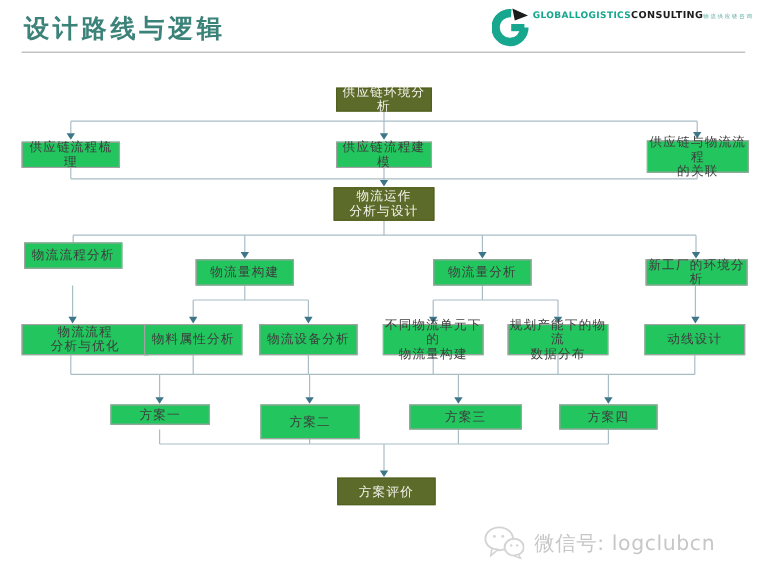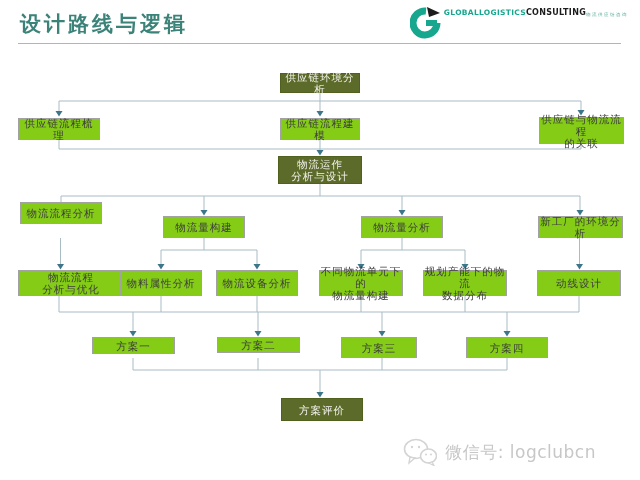--- a/index.html
+++ b/index.html
@@ -12,21 +12,21 @@
   .header-rule{position:absolute;left:18px;top:43px;width:603px;height:1px;background:#b4b4b4;}
 
   
   .logo{position:absolute;right:12px;top:6px;display:flex;align-items:flex-start;gap:2px;}
   .logo-text{display:flex;flex-direction:row;line-height:8px;padding-top:3px;}
   .logo-line{font-size:7.5px;font-weight:bold;color:#17a78e;letter-spacing:.3px;}
   .logo-line.dark{color:#1c1c1c;font-size:8px;}
   .logo-tagline{font-size:4.5px;color:#56a99a;letter-spacing:1.5px;margin-top:2px;}
 
   
-  .node{position:absolute;box-sizing:border-box;border:1px solid #a2a2a2;background:#84cc16;
+  .node{position:absolute;box-sizing:border-box;border:1px solid #a2a2a2;background:#22c55e;
     color:#3d3d3d;font-family:"DejaVu Serif","Liberation Serif",serif;
     display:flex;align-items:center;justify-content:center;text-align:center;
     font-size:10.5px;line-height:12px;letter-spacing:1px;white-space:pre-line;}
   .node.green{background:#5c6b2a;border:1px solid #50601f;color:#f3f3ec;}
 
   .connectors{position:absolute;left:0;top:0;}
   .connectors path.ln{stroke:#a9bdc5;stroke-width:1;fill:none;}
   .connectors path.ah{fill:#3d7689;stroke:none;}
 
   
@@ -112,22 +112,22 @@
 分析与优化</div>
   <div class="node" style="left:120px;top:270px;width:82px;height:26px;">物料属性分析</div>
   <div class="node" style="left:216px;top:270px;width:82px;height:26px;">物流设备分析</div>
   <div class="node" style="left:319px;top:270px;width:84px;height:26px;">不同物流单元下的
 物流量构建</div>
   <div class="node" style="left:423px;top:270px;width:84px;height:26px;">规划产能下的物流
 数据分布</div>
   <div class="node" style="left:537px;top:270px;width:84px;height:26px;">动线设计</div>
 
   <div class="node" style="left:92px;top:337px;width:83px;height:17px;">方案一</div>
-  <div class="node" style="left:217px;top:337px;width:83px;height:16px;">方案二</div>
-  <div class="node" style="left:341px;top:337px;width:76px;height:21px;">方案三</div>
+  <div class="node" style="left:217px;top:337px;width:83px;height:29px;">方案二</div>
+  <div class="node" style="left:341px;top:337px;width:94px;height:21px;">方案三</div>
   <div class="node" style="left:466px;top:337px;width:82px;height:21px;">方案四</div>
 
   <div class="node green" style="left:281px;top:398px;width:82px;height:23px;">方案评价</div>
 
   <div class="footer">
     <svg width="34" height="28" viewBox="0 0 34 28">
       <ellipse cx="13" cy="11" rx="11.5" ry="9.5" fill="#ffffff" stroke="#d4d4d4" stroke-width="1.6"></ellipse>
       <polygon points="7,19 6,25 12,20" fill="#ffffff" stroke="#d4d4d4" stroke-width="1.4"></polygon>
       <circle cx="9" cy="9" r="1.2" fill="#d4d4d4"></circle>
       <circle cx="16" cy="9" r="1.2" fill="#d4d4d4"></circle>

